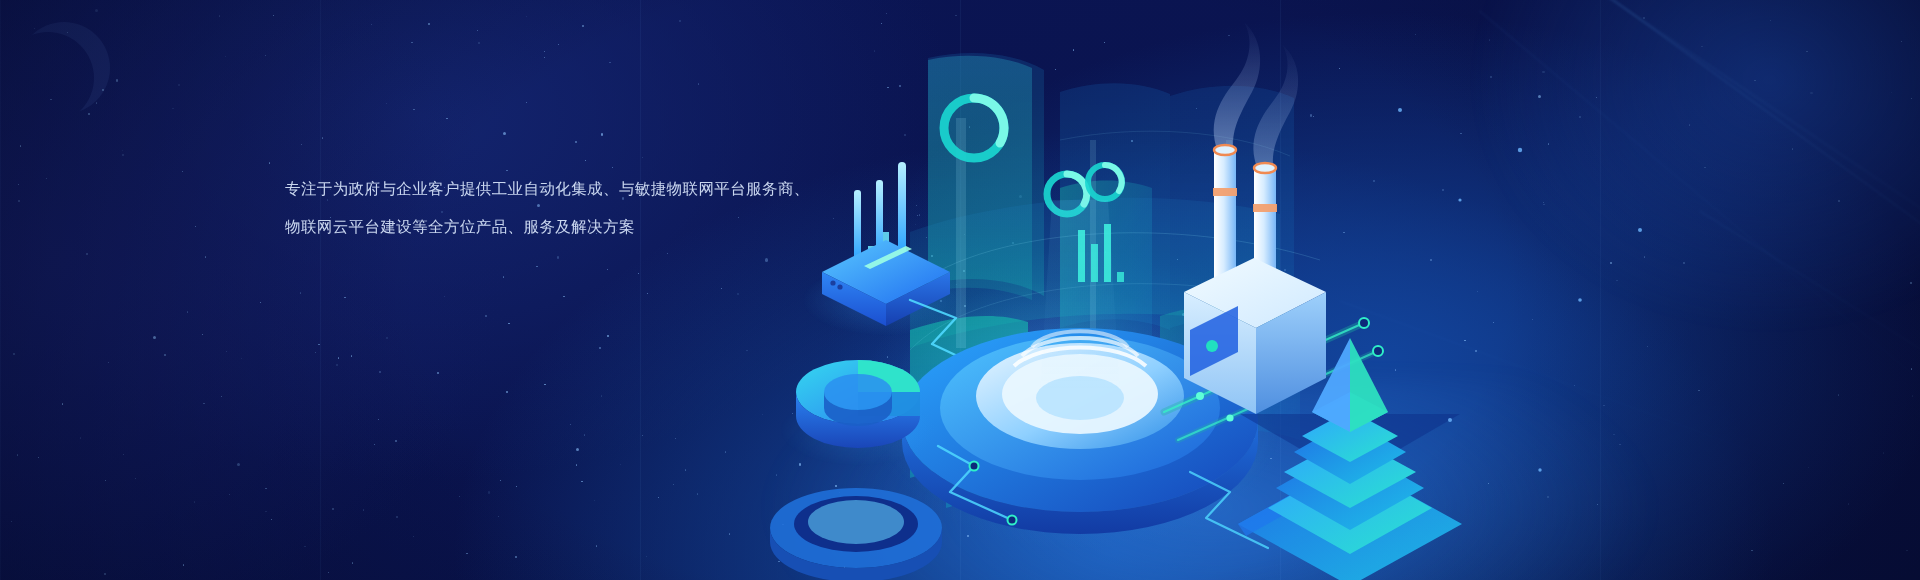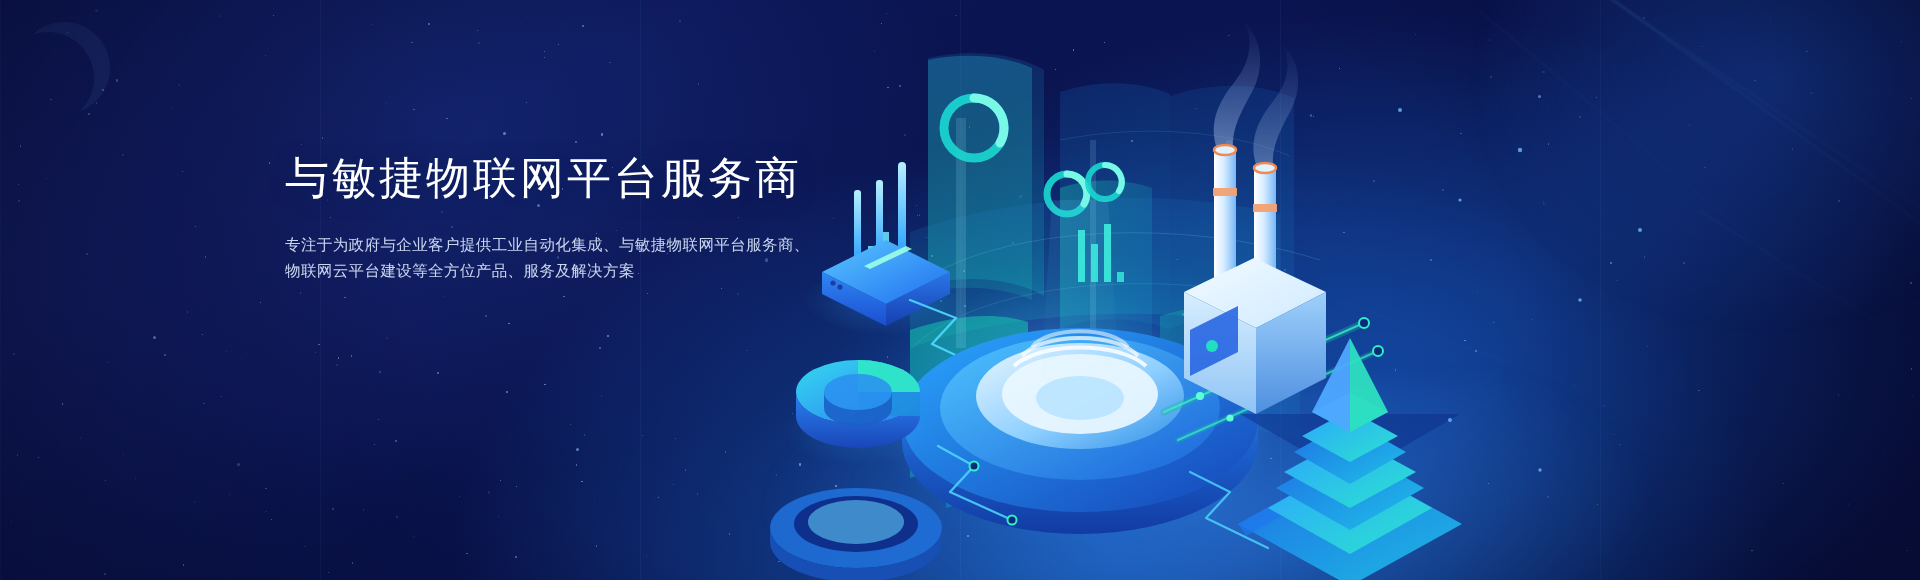--- a/index.html
+++ b/index.html
@@ -695,18 +695,17 @@
         <circle cx="760" cy="150" r="2.2" fill="#6fb8ff"></circle>
         <circle cx="820" cy="300" r="1.8" fill="#6fb8ff"></circle>
         <circle cx="880" cy="230" r="2" fill="#6fb8ff"></circle>
         <circle cx="690" cy="420" r="2" fill="#6fb8ff"></circle>
         <circle cx="780" cy="470" r="1.7" fill="#6fb8ff"></circle>
       </g>
     </svg>
   </div>
 
   <div class="copy">
-    <div class="headline">与敏捷物联网平台服务商</div>
     <div class="subline">专注于为政府与企业客户提供工业自动化集成、与敏捷物联网平台服务商、</div>
-    <div class="subline" style="margin-top:0">物联网云平台建设等全方位产品、服务及解决方案</div>
+    <div class="subline" style="margin-top:12px">物联网云平台建设等全方位产品、服务及解决方案</div>
   </div>
 
 </div>
 
 </body></html>

